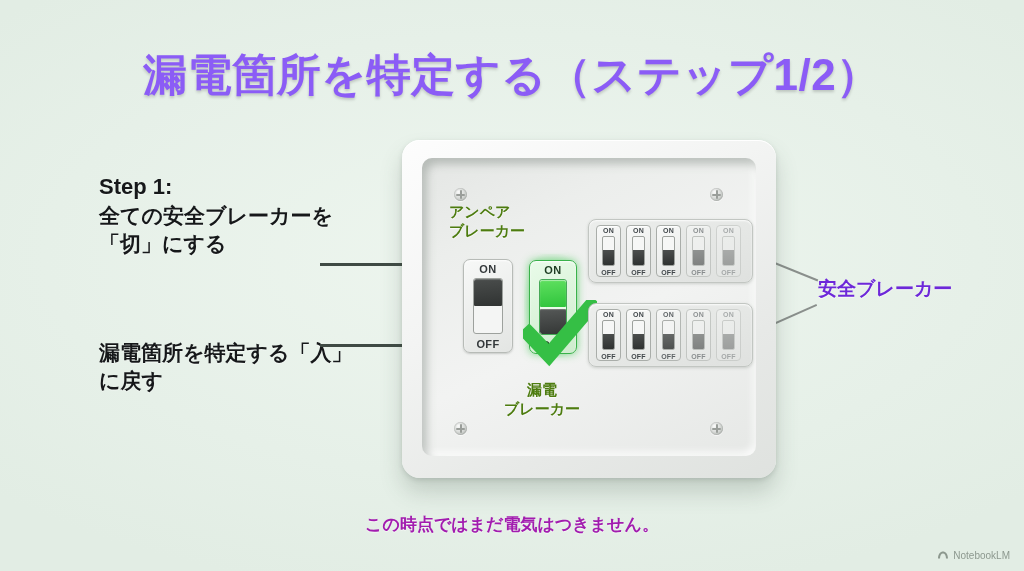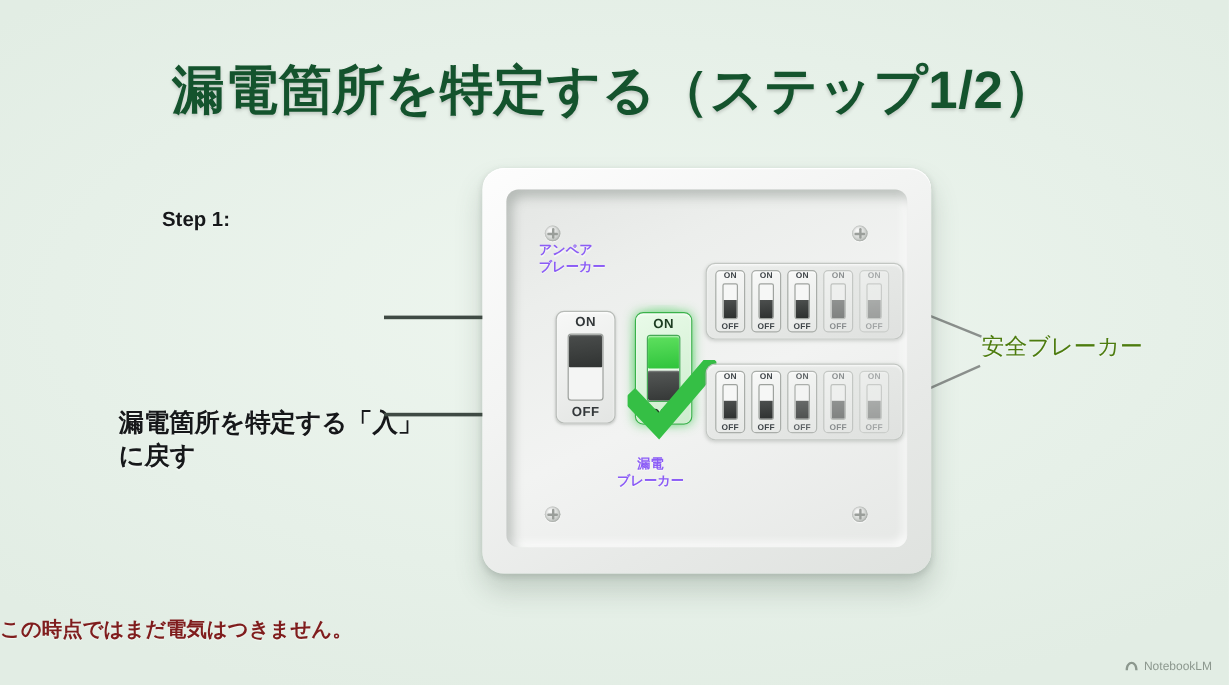--- a/index.html
+++ b/index.html
@@ -12,30 +12,30 @@
   
   .bg-wash{
     position:absolute;inset:0;
     background:
       radial-gradient(ellipse 70% 60% at 50% 45%, #eef6ef 0%, #e6f0e8 65%, #e2ede4 100%);
   }
   
   .title{
     position:absolute;left:0;right:0;top:46px;
     text-align:center;
-    font-size:44px;font-weight:700;color:#14532d;
+    font-size:44px;font-weight:700;color:#8b5cf6;
     letter-spacing:.5px;
     text-shadow:0 2px 3px rgba(0,0,0,.18);
   }
   
   .step{
     position:absolute;color:#16181a;font-weight:700;
     line-height:1.32;font-size:21px;text-shadow:0 1px 1px rgba(255,255,255,.5);
   }
-  .step .kicker{display:block;font-size:17px;font-weight:700;margin-bottom:1px;margin-left:36px;}
+  .step .kicker{display:block;font-size:22px;font-weight:700;margin-bottom:1px;}
   .step .body{display:block;}
   #step1{left:99px;top:172px;width:270px;}
   #step2{left:99px;top:339px;width:270px;}
 
   
   .arrow-line{position:absolute;height:3px;background:#3f4a44;}
   .arrow-head{
     position:absolute;width:0;height:0;
     border-top:8px solid transparent;border-bottom:8px solid transparent;
     border-left:13px solid #3f4a44;
@@ -46,21 +46,21 @@
   #arrow2-head{left:574px;top:337px;}
 
   
   .leader{position:absolute;height:2px;background:#8a8f8c;transform-origin:left center;}
   #leader-top{left:740px;top:248px;width:84px;transform:rotate(22deg);}
   #leader-bot{left:740px;top:338px;width:84px;transform:rotate(-24deg);}
 
   
   #label-safety{
     position:absolute;left:818px;top:276px;
-    font-size:19px;font-weight:400;color:#4d7c0f;
+    font-size:19px;font-weight:700;color:#6d28d9;
     white-space:nowrap;text-shadow:0 1px 1px rgba(255,255,255,.6);text-align:center;
   }
 
   
   .panel{
     position:absolute;left:402px;top:140px;width:374px;height:338px;
     border-radius:18px;
     background:linear-gradient(150deg,#fdfdfd 0%,#f3f4f3 38%,#e7e9e7 72%,#dfe2df 100%);
     box-shadow:
       0 14px 22px rgba(70,85,75,.22),
@@ -85,21 +85,21 @@
   }
   .screw::before{left:2px;right:2px;top:6px;height:1.5px;}
   .screw::after{top:2px;bottom:2px;left:6px;width:1.5px;}
   #screw-tl{left:52px;top:48px;}
   #screw-tr{left:308px;top:48px;}
   #screw-bl{left:52px;top:282px;}
   #screw-br{left:308px;top:282px;}
 
   
   .panel-label{
-    position:absolute;font-size:11px;font-weight:700;color:#8b5cf6;
+    position:absolute;font-size:15px;font-weight:700;color:#4d7c0f;
     line-height:1.26;text-align:center;text-shadow:0 1px 1px rgba(255,255,255,.75);
   }
   #label-ampere{left:449px;top:203px;width:104px;text-align:left;}
   #label-leak{left:483px;top:381px;width:118px;}
 
   
   .breaker-main{
     position:absolute;width:48px;height:92px;border-radius:7px;
     background:linear-gradient(150deg,#f7f8f7,#e3e5e3);
     border:1.6px solid #b7bbb7;
@@ -180,41 +180,42 @@
   .bs-toggle.down{bottom:0;}
 
   
   .fade-1{opacity:1;}
   .fade-2{opacity:.82;}
   .fade-3{opacity:.55;}
   .fade-4{opacity:.38;}
 
   
   #caption{
-    position:absolute;left:0;right:0;top:513px;text-align:left;
-    font-size:17px;font-weight:700;color:#7f1d1d;
+    position:absolute;left:0;right:0;top:513px;text-align:center;
+    font-size:17px;font-weight:700;color:#a21caf;
     text-shadow:0 1px 1px rgba(255,255,255,.6);
   }
   
   #watermark{
     position:absolute;right:14px;bottom:10px;
     display:flex;align-items:center;gap:4px;
     font-size:10px;color:#7e8a80;opacity:.85;
   }
   #watermark svg{display:block;}
 </style>
 </head>
 <body>
 
 <div class="bg-wash"></div>
 
 <div class="title">漏電箇所を特定する（ステップ1/2）</div>
 
 <div class="step" id="step1">
   <span class="kicker">Step 1:</span>
+  <span class="body">全ての安全ブレーカーを「切」にする</span>
 </div>
 
 <div class="step" id="step2">
   <span class="body">漏電箇所を特定する「入」に戻す</span>
 </div>
 
 <div class="arrow-line" id="arrow1-line"></div>
 <div class="arrow-head" id="arrow1-head"></div>
 <div class="arrow-line" id="arrow2-line"></div>
 <div class="arrow-head" id="arrow2-head"></div>

